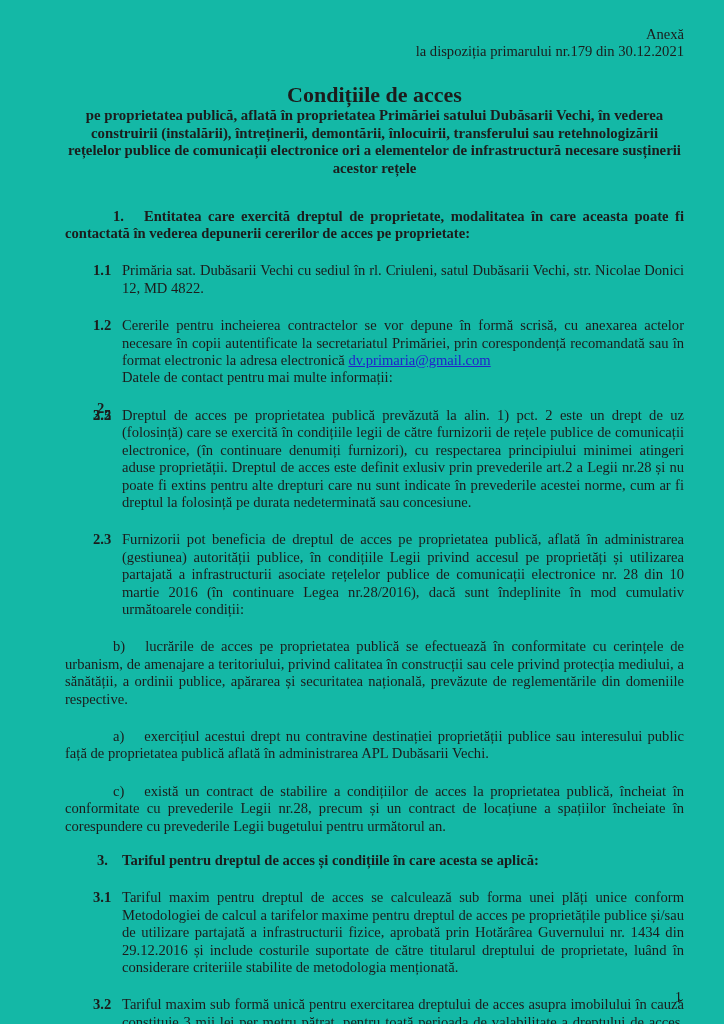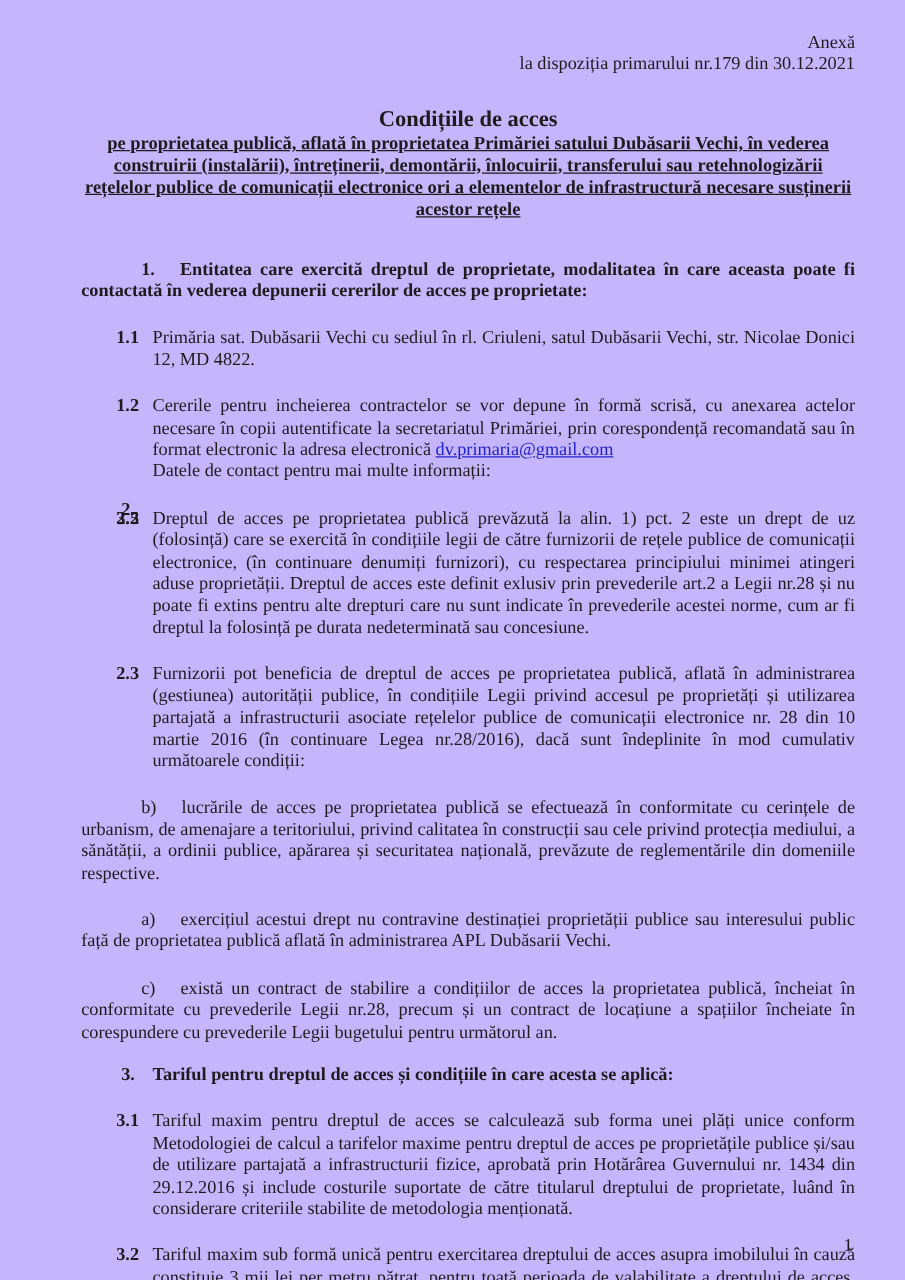--- a/index.html
+++ b/index.html
@@ -1,25 +1,25 @@
 <!DOCTYPE html>
 <html><head>
 <meta charset="utf-8">
 <style>
   html,body{margin:0;padding:0;background:#e8e8e8;}
   .page{
-    width:724px;height:1024px;background:#c4b5fd;box-sizing:border-box;
+    width:724px;height:1024px;background:#14b8a6;box-sizing:border-box;
     padding:26px 40px 0 65px;position:relative;overflow:hidden;
     font-family:"Liberation Serif","DejaVu Serif",serif;
     font-size:14.6px;line-height:17.4px;color:#1c1c1c;
   }
   p{margin:0;}
   .doc-header{text-align:right;margin-bottom:24px;}
-  .title{text-align:center;font-weight:bold;font-size:18px;line-height:20px;margin-bottom:2px;}
-  .subtitle{text-align:center;font-weight:bold;font-size:14.8px;line-height:17.7px;margin-bottom:30px;text-decoration:underline;}
+  .title{text-align:center;font-weight:bold;font-size:22px;line-height:20px;margin-bottom:2px;}
+  .subtitle{text-align:center;font-weight:bold;font-size:14.8px;line-height:17.7px;margin-bottom:30px;}
   .just{text-align:justify;margin-top:20px;}
   .bold{font-weight:bold;}
   .it{}
   .indent{text-indent:48px;}
   .hang{position:relative;padding-left:57px;}
   .hang .num{position:absolute;left:28px;top:0;font-weight:bold;}
   .hang-head{position:relative;padding-left:57px;font-weight:bold;}
   .hang-head .num{position:absolute;left:32px;top:0;}
   .tab{display:inline-block;width:20px;}
   .s2-head{margin-top:13px;}

